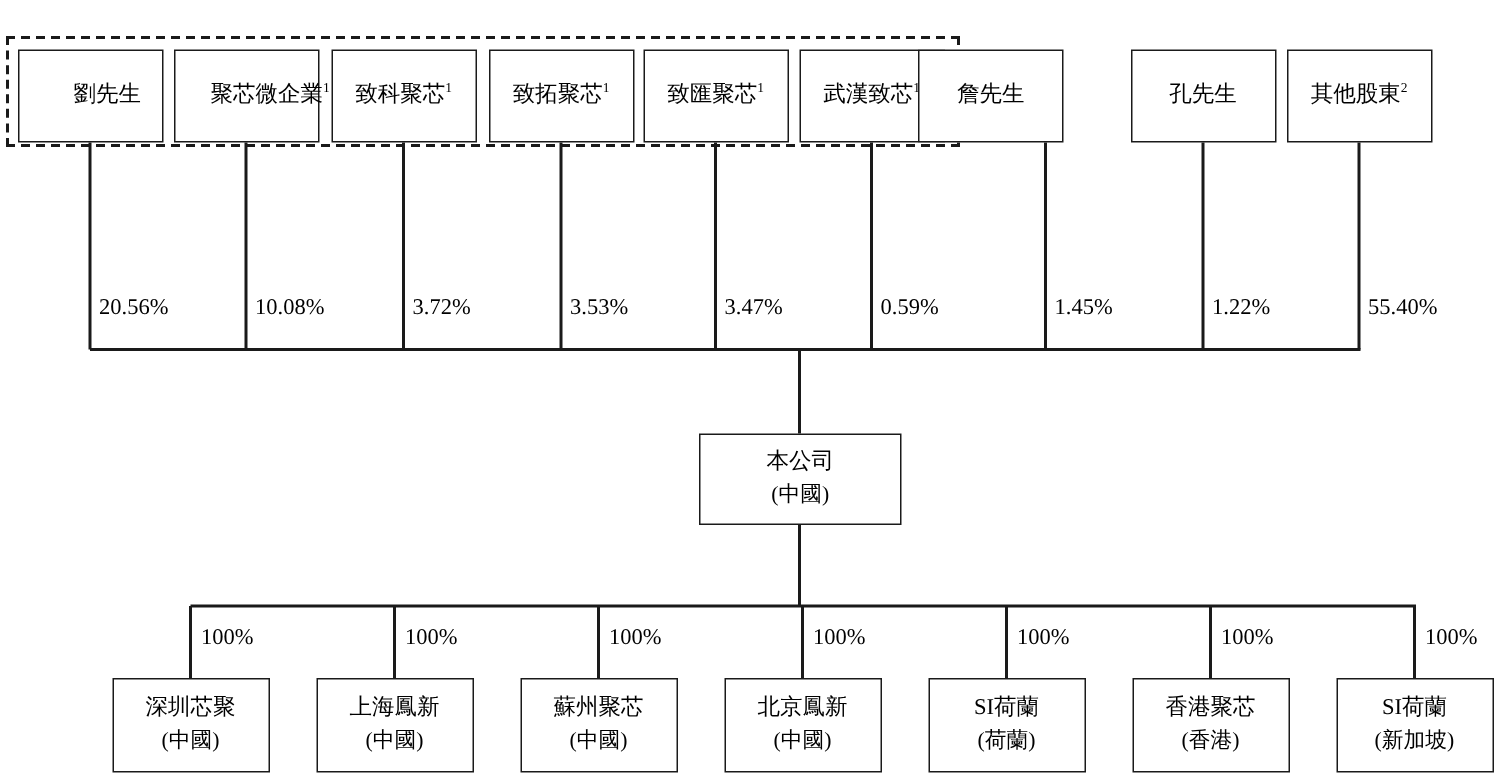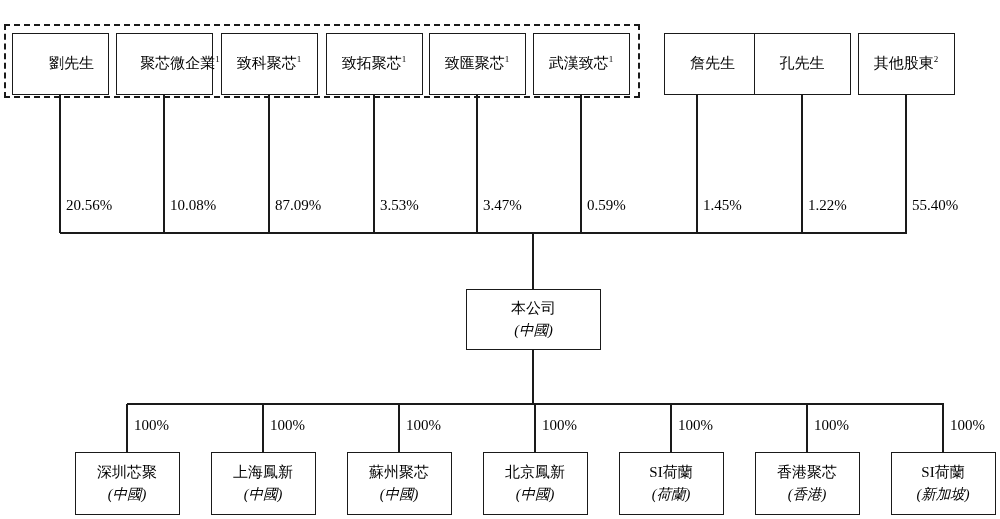--- a/index.html
+++ b/index.html
@@ -31,21 +31,21 @@
     border:1.6px solid #1a1a1a;
     background:#ffffff;
     box-sizing:border-box;
     display:flex; flex-direction:column;
     align-items:center; justify-content:center;
     text-align:center;
     font-size:15px;
     line-height:1.45;
     white-space:nowrap;
   }
-  .node .jur { font-style:italic; font-size:14.5px; }
+  .node .jur { font-size:14.5px; }
   .node sup { font-size:9px; line-height:0; }
   .vline, .hline { position:absolute; background:#1a1a1a; }
   .vline { width:1.6px; }
   .hline { height:1.6px; }
   .pct {
     position:absolute;
     font-size:15px;
     white-space:nowrap;
   }
 </style>
@@ -62,34 +62,34 @@
         <span>劉先生</span>
       </div>
       <div class="pct" style="left: 66px; top: 197px;">20.56%</div>
       <div class="node" style="left: 115.5px; top: 33px; width: 97px; height: 62px; padding-left: 32px;">
         <span>聚芯微企業<sup>1</sup></span>
       </div>
       <div class="pct" style="left: 170px; top: 197px;">10.08%</div>
       <div class="node" style="left: 220.5px; top: 33px; width: 97px; height: 62px;">
         <span>致科聚芯<sup>1</sup></span>
       </div>
-      <div class="pct" style="left: 275px; top: 197px;">87.09%</div>
+      <div class="pct" style="left: 275px; top: 197px;">3.72%</div>
       <div class="node" style="left: 325.5px; top: 33px; width: 97px; height: 62px;">
         <span>致拓聚芯<sup>1</sup></span>
       </div>
       <div class="pct" style="left: 380px; top: 197px;">3.53%</div>
       <div class="node" style="left: 428.5px; top: 33px; width: 97px; height: 62px;">
         <span>致匯聚芯<sup>1</sup></span>
       </div>
       <div class="pct" style="left: 483px; top: 197px; text-align: right;">3.47%</div>
       <div class="node" style="left: 532.5px; top: 33px; width: 97px; height: 62px;">
         <span>武漢致芯<sup>1</sup></span>
       </div>
       <div class="pct" style="left: 587px; top: 197px;">0.59%</div>
-      <div class="node" style="left: 664px; top: 33px; width: 97px; height: 62px;">
+      <div class="node" style="left: 612px; top: 33px; width: 97px; height: 62px;">
         <span>詹先生</span>
       </div>
       <div class="pct" style="left: 703px; top: 197px;">1.45%</div>
       <div class="node" style="left: 753.5px; top: 33px; width: 97px; height: 62px;">
         <span>孔先生</span>
       </div>
       <div class="pct" style="left: 808px; top: 197px;">1.22%</div>
       <div class="node" style="left: 857.5px; top: 33px; width: 97px; height: 62px;">
         <span>其他股東<sup>2</sup></span>
       </div>

